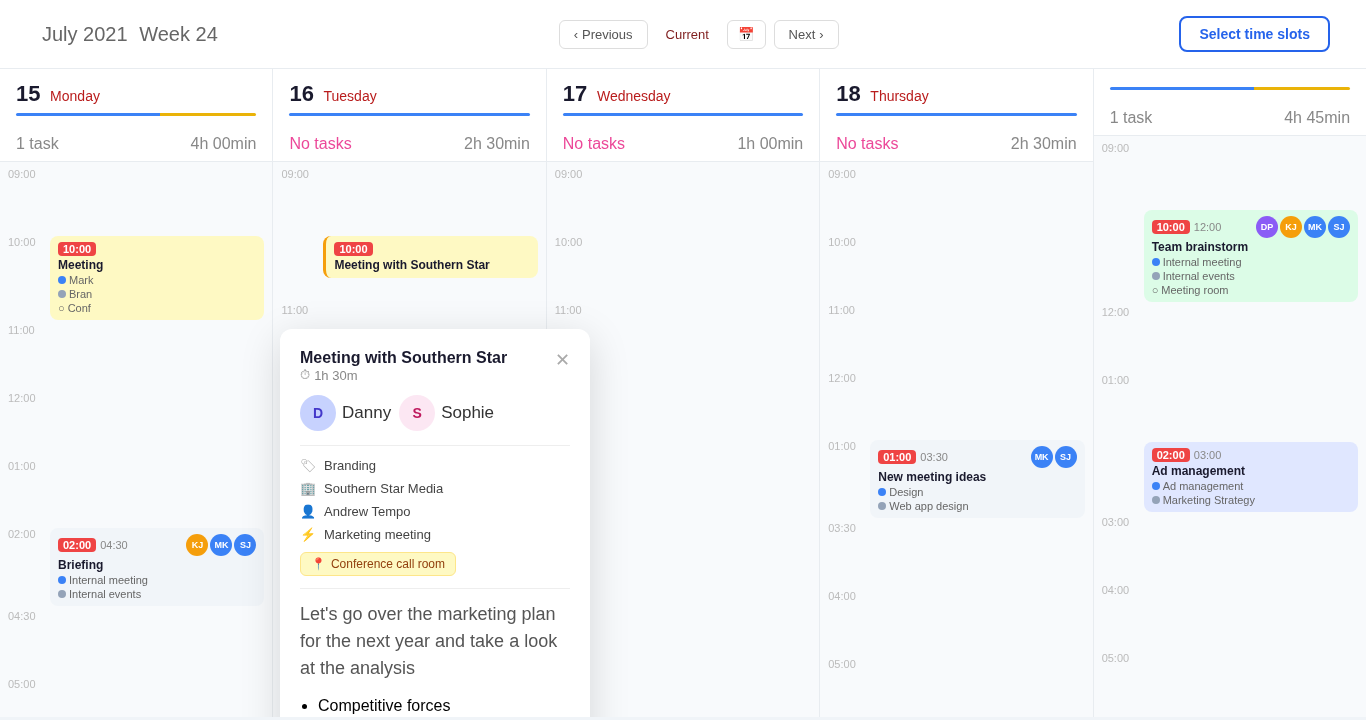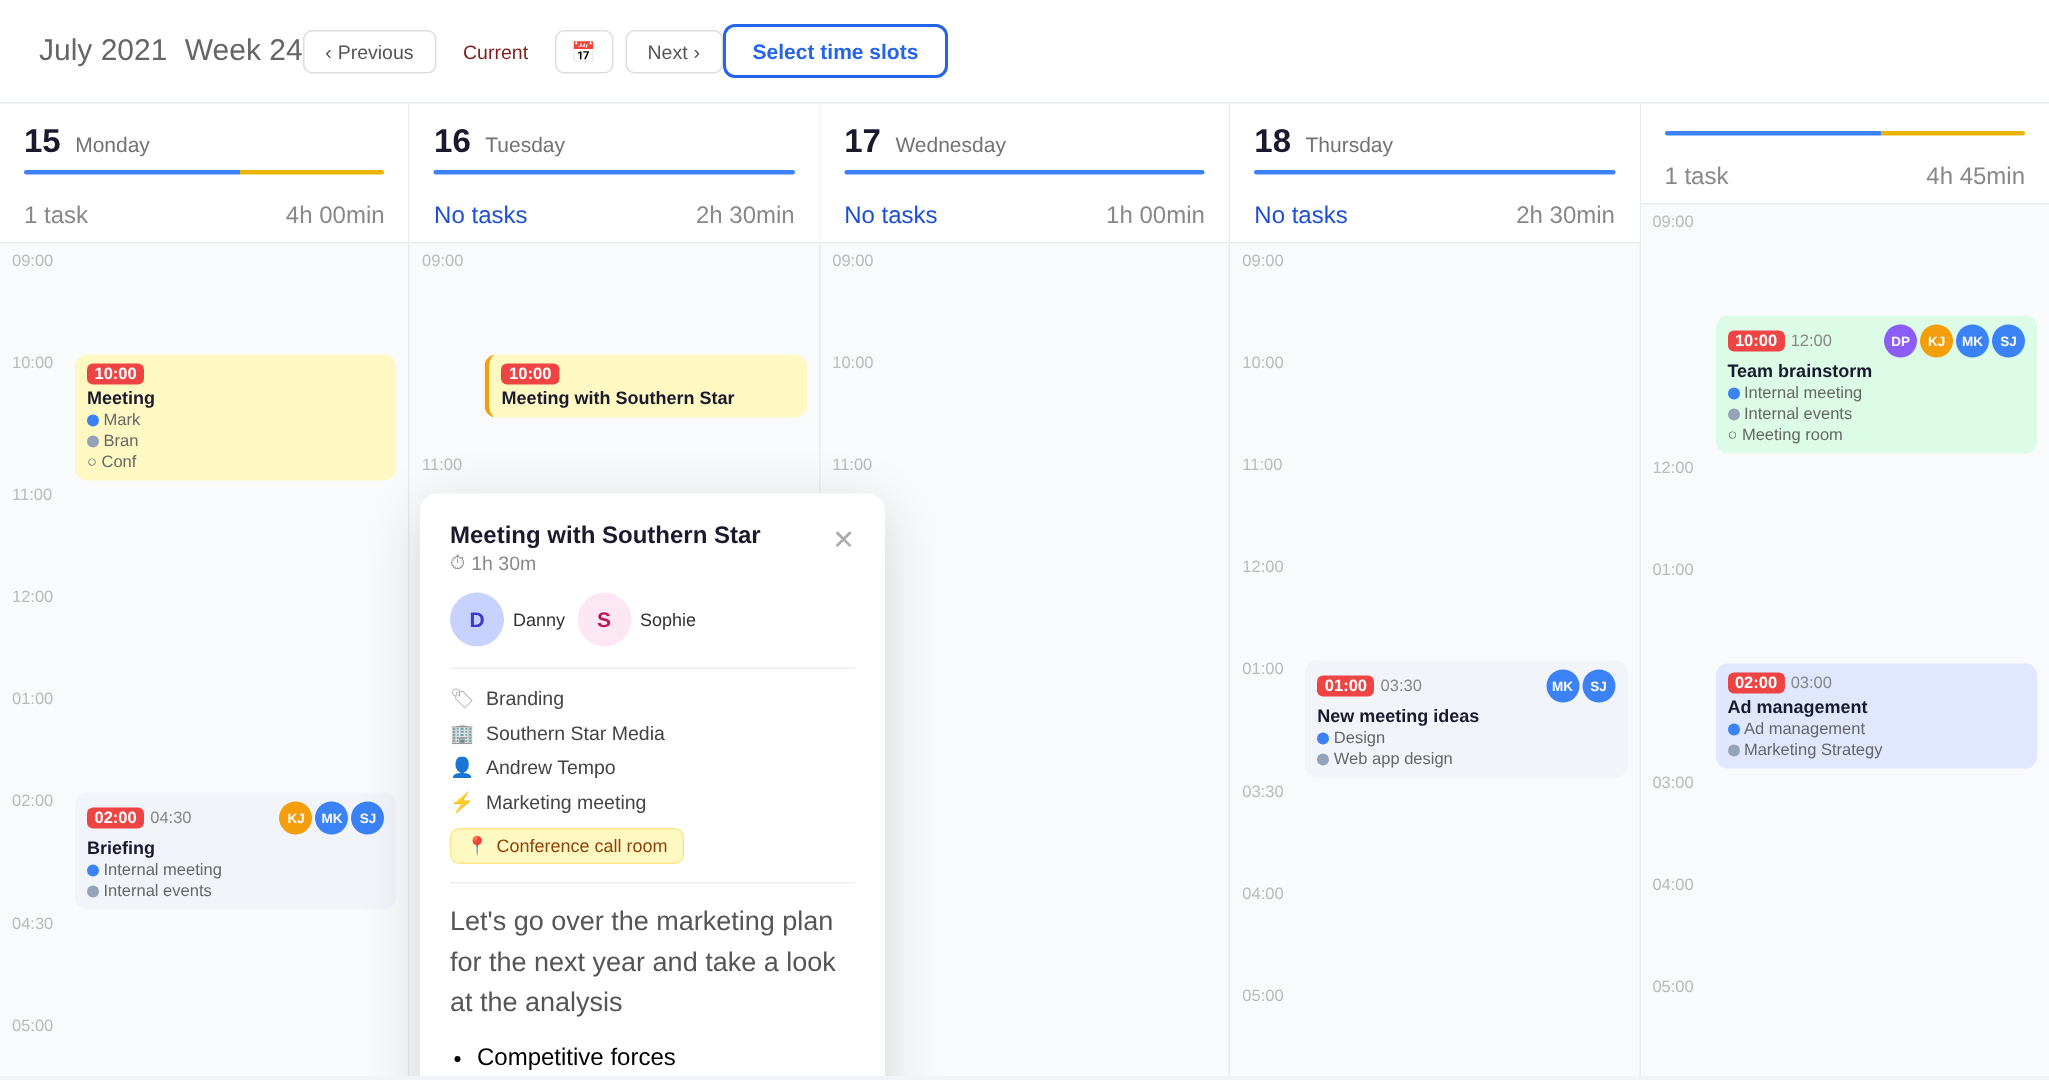--- a/index.html
+++ b/index.html
@@ -1,34 +1,34 @@
 <!DOCTYPE html>
 <html><head>
   <meta charset="utf-8">
   <style>
     * { box-sizing: border-box; margin: 0; padding: 0; }
     body { font-family: -apple-system, BlinkMacSystemFont, 'Segoe UI', sans-serif; background: #f0f4f8; color: #333; font-size: 13px; }
 
-    .header { background: #fff; padding: 16px 20px; display: flex; align-items: center; border-bottom: 1px solid #e8ecf0; }
+    .header { background: #fff; padding: 16px 36px; display: flex; align-items: center; justify-content: space-between; border-bottom: 1px solid #e8ecf0; }
     .header-title { font-size: 20px; font-weight: 700; color: #1a1a2e; }
     .header-title span { font-weight: 400; color: #666; margin-left: 6px; }
     .nav-controls { display: flex; align-items: center; gap: 8px; }
     .nav-btn { background: none; border: 1px solid #ddd; border-radius: 6px; padding: 6px 14px; cursor: pointer; color: #555; font-size: 13px; display: flex; align-items: center; gap: 4px; }
     .nav-current { background: none; border: none; color: #7f1d1d; cursor: pointer; font-size: 13px; padding: 6px 10px; }
     .nav-calendar { background: none; border: 1px solid #ddd; border-radius: 6px; padding: 6px 10px; cursor: pointer; color: #555; }
     .select-slots-btn { background: #fff; border: 2px solid #2563eb; border-radius: 8px; padding: 8px 18px; color: #2563eb; font-size: 14px; font-weight: 600; cursor: pointer; }
 
     .calendar-container { display: flex; overflow: hidden; height: calc(100vh - 72px); position: relative; }
 
     .day-col { flex: 1; border-right: 1px solid #e8ecf0; min-width: 0; position: relative; }
     .day-col:last-child { border-right: none; }
 
     .day-header { padding: 12px 16px 8px; border-bottom: 1px solid #e8ecf0; background: #fff; position: sticky; top: 0; z-index: 5; }
     .day-number { font-size: 22px; font-weight: 700; color: #1a1a2e; display: inline; }
-    .day-name { font-size: 14px; color: #737373; margin-left: 6px; }
+    .day-name { font-size: 14px; color: #b91c1c; margin-left: 6px; }
     .day-indicator-bar { height: 3px; border-radius: 2px; margin-top: 6px; }
     .day-tasks-summary { display: flex; justify-content: space-between; color: #888; font-size: 16px; padding-top: 19px; }
     .tasks-count { color: #888; }
     .tasks-time { color: #888; }
 
     .event-card { border-radius: 8px; padding: 6px 8px; margin: 2px 0; font-size: 12px; }
     .event-card.yellow-light { background: #fef9c3; }
     .event-card.green-light { background: #dcfce7; }
     .event-card.gray-light { background: #f1f5f9; }
     .event-card.blue-muted { background: #e0e7ff; }
@@ -51,21 +51,21 @@
     .event-row { display: flex; align-items: center; }
 
     
     .popup-overlay { position: absolute; top: 260px; left: 280px; z-index: 100; }
     .popup { background: #fff; border-radius: 12px; box-shadow: 0 10px 40px rgba(0,0,0,0.15); width: 310px; padding: 20px; }
     .popup-header { display: flex; align-items: flex-start; justify-content: space-between; margin-bottom: 12px; }
     .popup-title { font-size: 16px; font-weight: 700; color: #1a1a2e; }
     .popup-duration { font-size: 13px; color: #888; display: flex; align-items: center; gap: 4px; }
     .popup-avatars { display: flex; gap: 8px; align-items: center; margin-bottom: 14px; }
     .popup-avatar { width: 36px; height: 36px; border-radius: 50%; background: #ddd; display: flex; align-items: center; justify-content: center; overflow: hidden; }
-    .popup-avatar-name { font-size: 12px; font-weight: 500; color: #333; }
+    .popup-avatar-name { font-size: 17px; font-weight: 500; color: #333; }
     .popup-field { display: flex; align-items: center; gap: 8px; margin-bottom: 8px; font-size: 13px; color: #444; }
     .popup-field-icon { width: 16px; text-align: center; color: #aaa; }
     .popup-location-badge { background: #fef9c3; border: 1px solid #fde68a; border-radius: 6px; padding: 4px 10px; font-size: 12px; color: #92400e; display: inline-flex; align-items: center; gap: 5px; }
     .popup-desc { font-size: 18px; color: #555; line-height: 1.5; margin-bottom: 10px; }
     .popup-list { padding-left: 18px; font-size: 16px; color: #000000; line-height: 1.8; }
     .popup-divider { height: 1px; background: #eee; margin: 12px 0; }
 
     .col-monday .day-indicator-bar { background: linear-gradient(to right, #3b82f6 60%, #eab308 40%); }
     .col-tuesday .day-indicator-bar { background: #3b82f6; }
     .col-wednesday .day-indicator-bar { background: #3b82f6; }
@@ -74,21 +74,21 @@
 
     .scrollable-days { display: flex; flex: 1; overflow-y: auto; background: #f8fafc; }
     .scrollable-days::-webkit-scrollbar { width: 6px; }
     .scrollable-days::-webkit-scrollbar-thumb { background: #ddd; border-radius: 3px; }
 
     .day-body { padding: 4px 8px; }
     .time-row { display: flex; align-items: flex-start; min-height: 68px; }
     .time-label-col { width: 42px; min-width: 42px; padding-top: 2px; color: #bbb; font-size: 11px; }
     .time-content { flex: 1; }
 
-    .no-tasks { color: #1d4ed8; }
+    .no-tasks { color: #ec4899; }
     .time-to { font-size: 11px; color: #888; }
   </style>
 </head>
 <body>
 
 <div class="header">
   <div>
     <span class="header-title">
       <span>July 2021</span>
       <span>Week 24</span>

